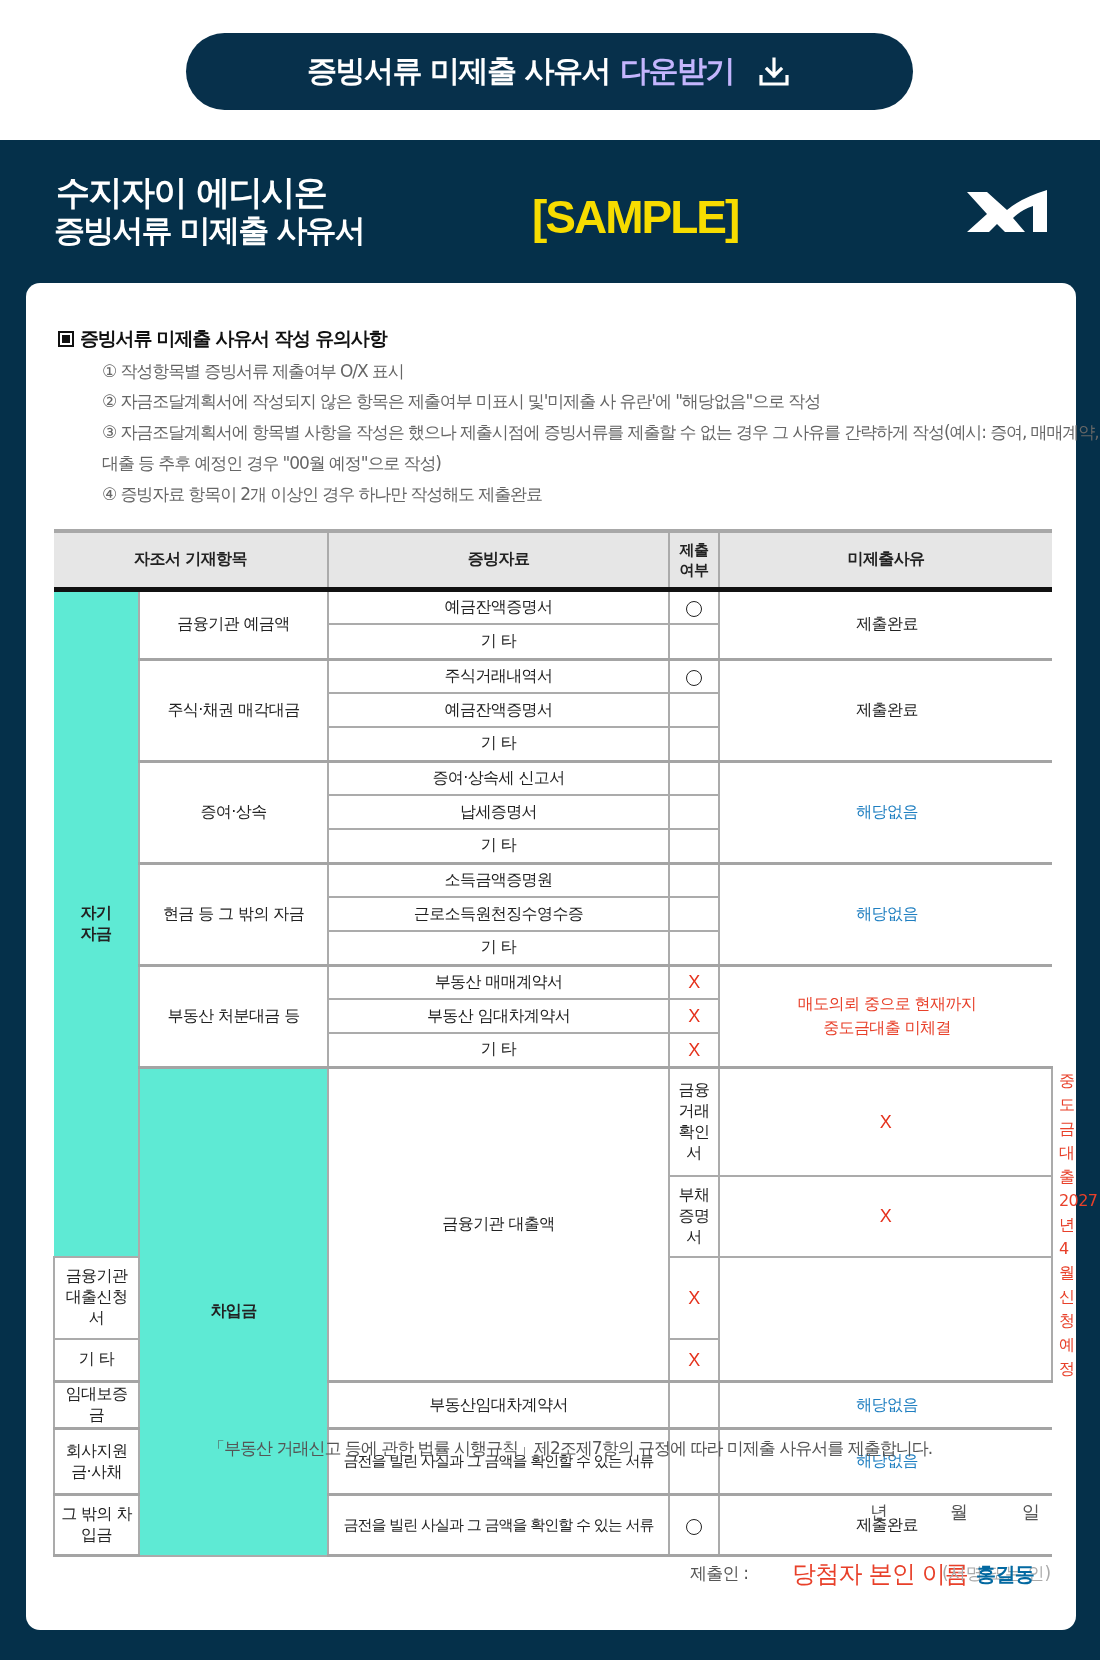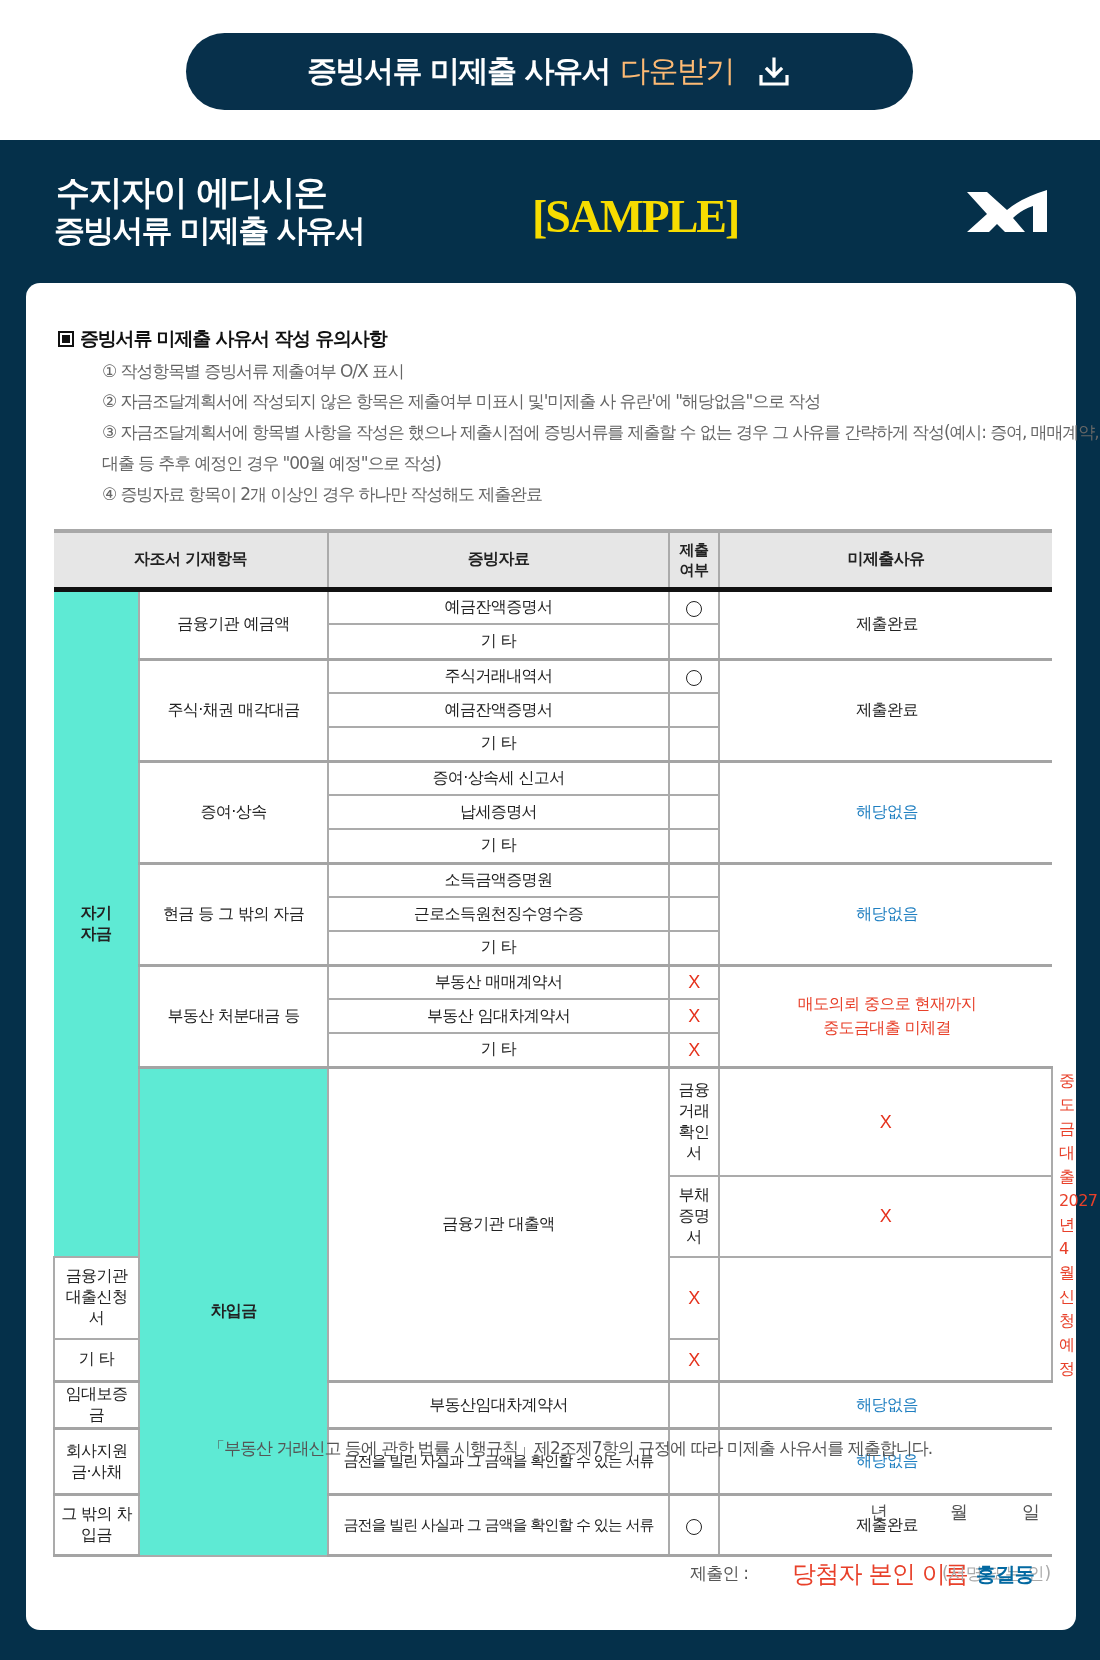--- a/index.html
+++ b/index.html
@@ -7,27 +7,27 @@
   body { position: relative; font-family: "DejaVu Sans", "Liberation Sans", sans-serif; color: #222; }
 
   .top-band { position: absolute; left: 0; top: 0; width: 1100px; height: 140px; background: #ffffff; }
   .dl-button {
     position: absolute; left: 186px; top: 33px; width: 727px; height: 77px;
     background: #07304b; border-radius: 40px;
     display: flex; align-items: center; justify-content: center; gap: 10px;
     color: #fff; cursor: pointer;
   }
   .dl-strong { font-size: 30px; font-weight: bold; letter-spacing: -1.5px; }
-  .dl-light { font-size: 30px; font-weight: normal; letter-spacing: -1.5px; color: #fdba74; }
+  .dl-light { font-size: 30px; font-weight: bold; letter-spacing: -1.5px; color: #c4b5fd; }
   .dl-icon { width: 36px; height: 36px; margin-left: 12px; display: inline-block; }
 
   .navy { position: absolute; left: 0; top: 140px; width: 1100px; height: 1520px; background: #05304a; }
   .hdr-line1 { position: absolute; left: 56px; top: 170px; font-size: 34px; font-weight: bold; color: #fff; letter-spacing: -1.5px; }
   .hdr-line2 { position: absolute; left: 54px; top: 210px; font-size: 31px; font-weight: bold; color: #fff; letter-spacing: -1.8px; }
-  .sample { position: absolute; left: 532px; top: 190px; font-size: 46px; font-weight: bold; color: #f7dc00; letter-spacing: -2px; font-family: Liberation Serif, serif; }
+  .sample { position: absolute; left: 532px; top: 190px; font-size: 46px; font-weight: bold; color: #f7dc00; letter-spacing: -2px; font-family: Liberation Sans, sans-serif; }
   .logo { position: absolute; left: 963px; top: 188px; width: 86px; height: 46px; }
 
   .card { position: absolute; left: 26px; top: 283px; width: 1050px; height: 1347px; background: #fff; border-radius: 14px; }
 
   .notes-title { position: absolute; left: 58px; top: 326px; font-size: 19px; font-weight: bold; color: #111; letter-spacing: -1.2px; display: flex; align-items: center; gap: 6px; }
   .sq-icon { width: 16px; height: 16px; border: 2px solid #111; display: inline-flex; align-items: center; justify-content: center; }
   .sq-icon span { width: 8px; height: 8px; background: #111; display: block; }
   .note { position: absolute; left: 62px; font-size: 17px; color: #666; letter-spacing: -1.1px; white-space: nowrap; margin-left: 40px; }
 
   table.form {

